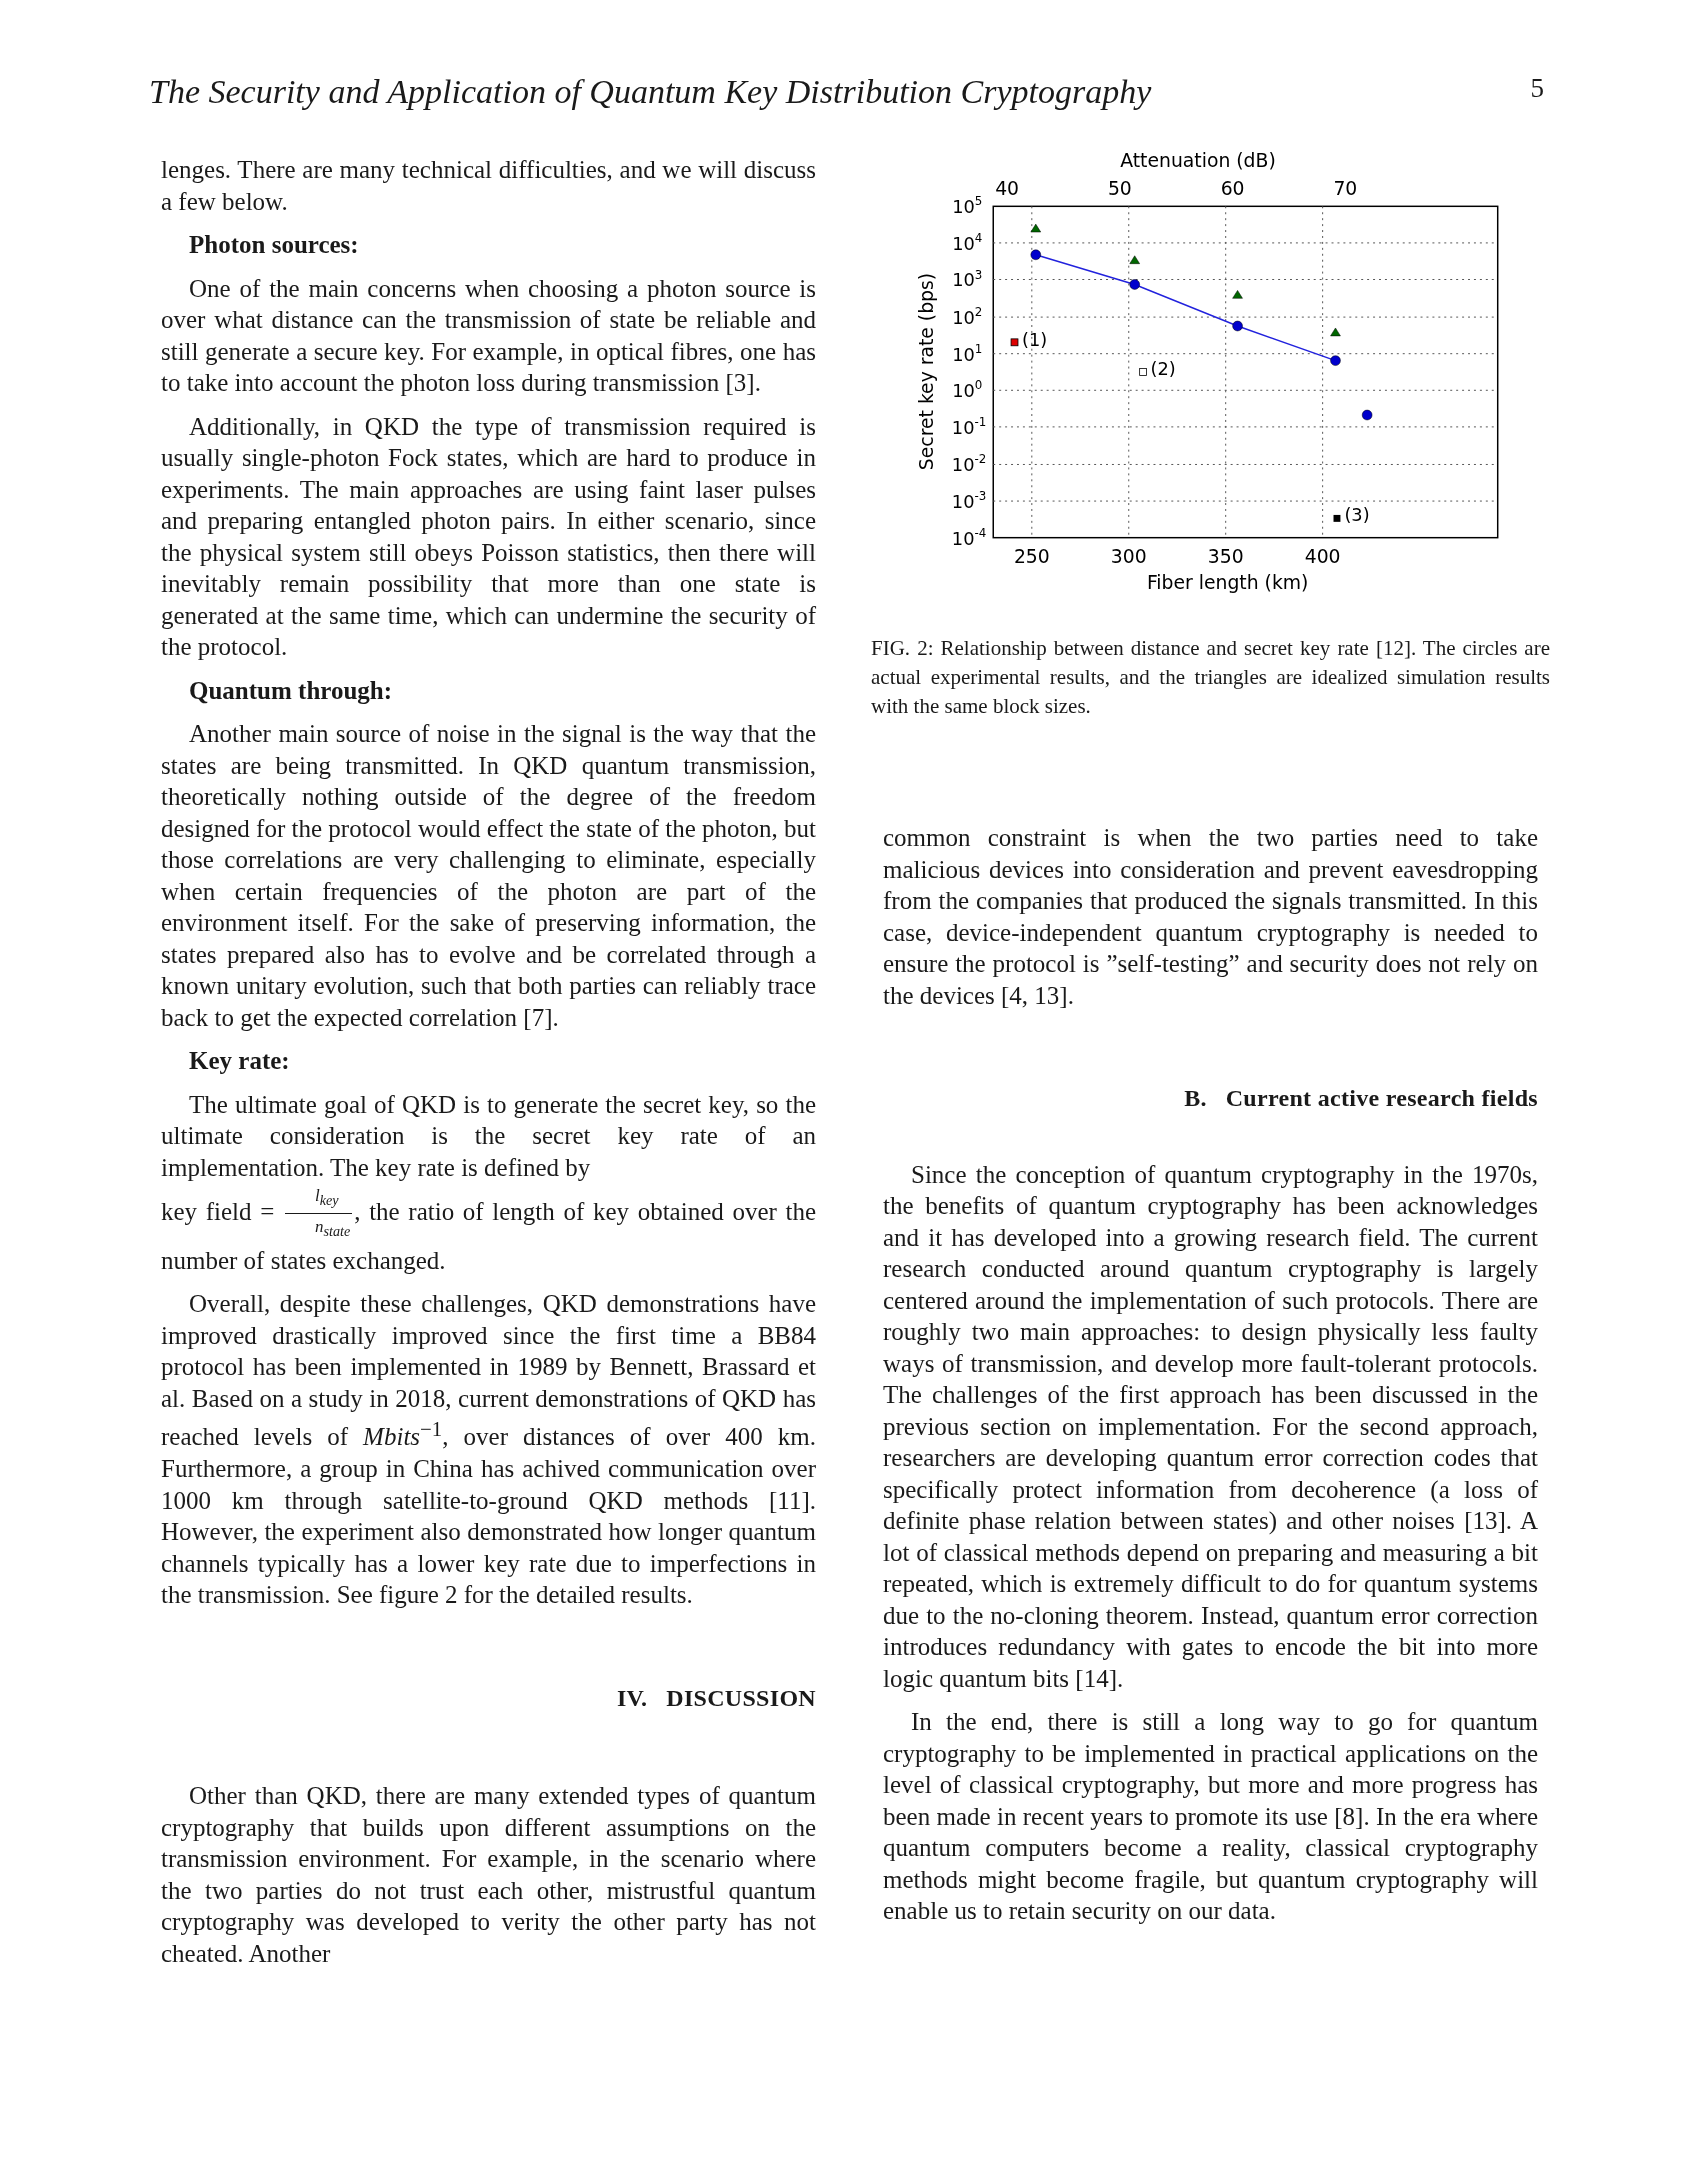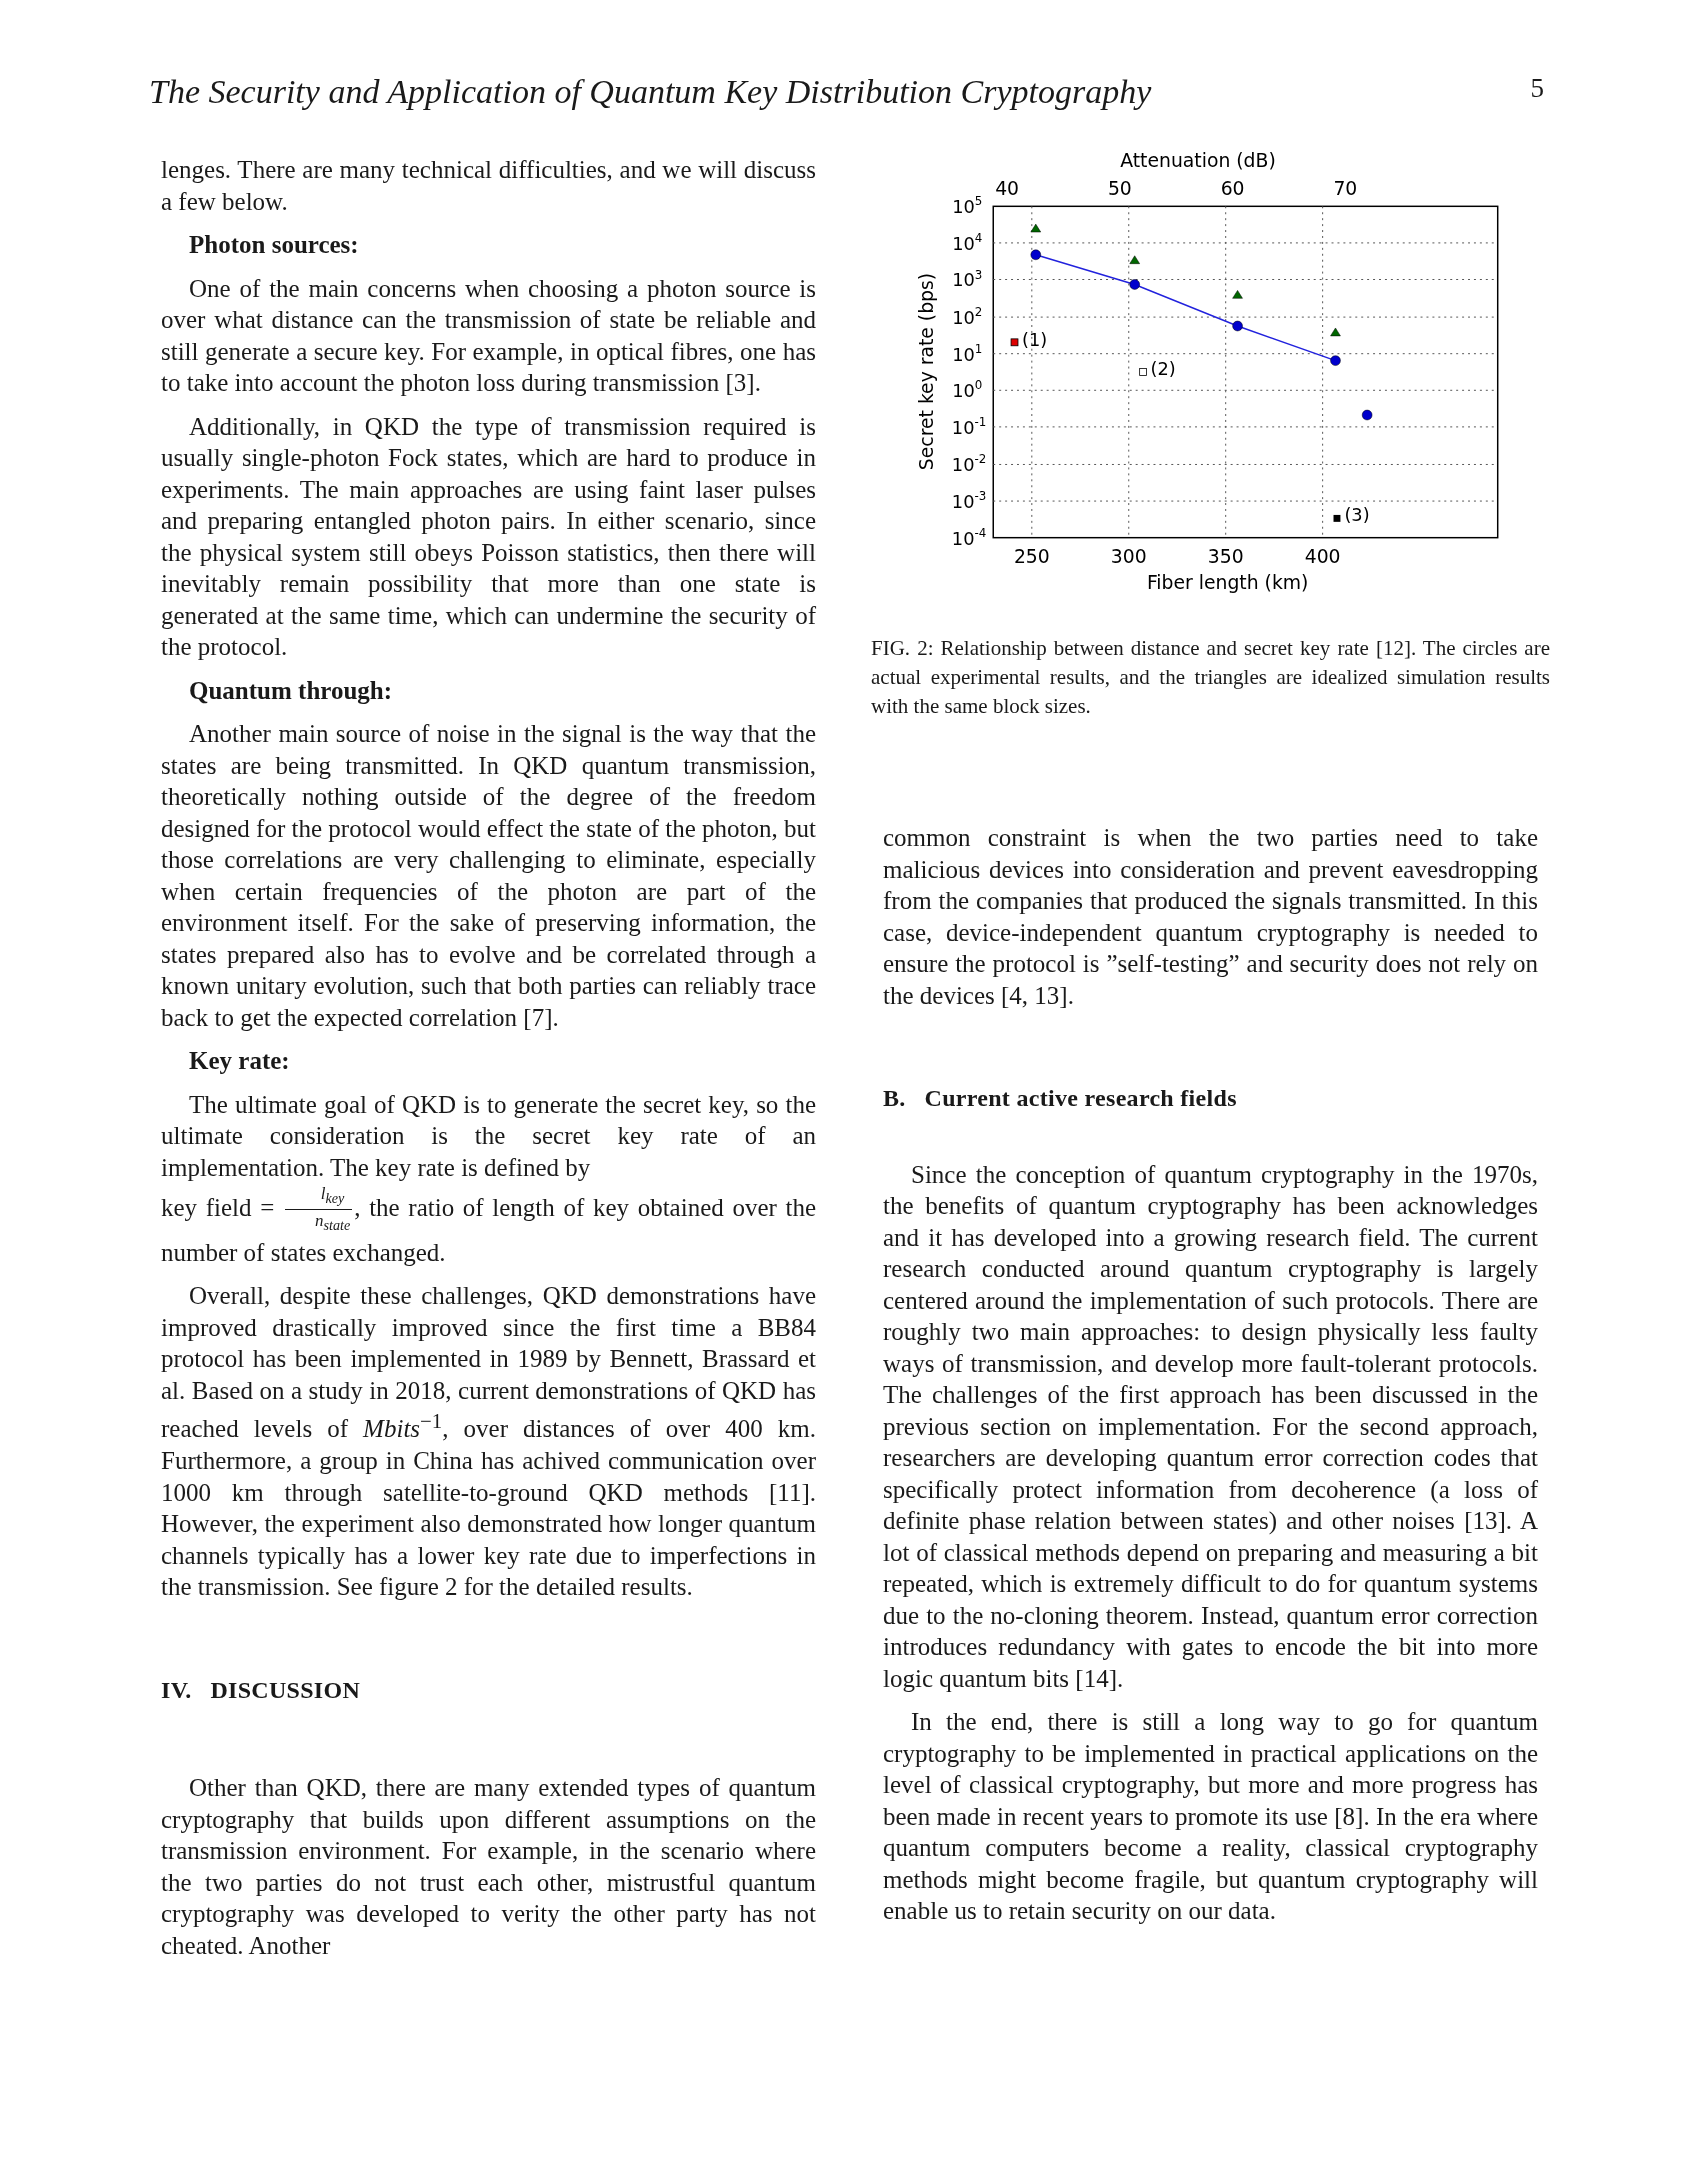--- a/index.html
+++ b/index.html
@@ -5,22 +5,22 @@
   html, body { margin:0; padding:0; background:#fff; }
   body { width:1683px; height:2178px; position:relative; font-family:"Liberation Serif","DejaVu Serif",serif; color:#1a1a1a; }
   .running-head { position:absolute; top:73px; left:149px; width:1396px; font-style:italic; font-size:34px; }
   .page-num { position:absolute; top:73px; right:139px; font-size:27px; }
   .col { position:absolute; width:679px; font-size:25px; line-height:31.5px; text-align:justify; }
   .col-left { left:149px; top:142px; }
   .col-right { left:871px; }
   p { margin:12px; }
   .indent { text-indent:28px; }
   .subhead { font-weight:bold; margin-top:8px; padding-left:28px; }
-  .section-title { text-align:left; font-weight:bold; font-size:24px; letter-spacing:0.3px; }
-  .frac { display:inline-block; vertical-align:middle; text-align:center; font-style:italic; font-size:17px; line-height:21px; margin:0 2px; }
+  .section-title { text-align:right; font-weight:bold; font-size:24px; letter-spacing:0.3px; }
+  .frac { display:inline-block; vertical-align:middle; text-align:left; font-style:italic; font-size:17px; line-height:26px; margin:0 2px; }
   .frac .num { display:block; border-bottom:1px solid #1a1a1a; padding:0 2px; }
   .frac .den { display:block; padding:0 2px; }
   .caption { position:absolute; left:871px; top:634px; width:679px; font-size:21px; line-height:29px; text-align:justify; }
   .chart { position:absolute; left:891px; top:144px; width:614px; height:455px; }
   .chart text { font-family:"DejaVu Sans",sans-serif; }
 </style>
 </head>
 <body>
 
 <div class="running-head">The Security and Application of Quantum Key Distribution Cryptography</div>

